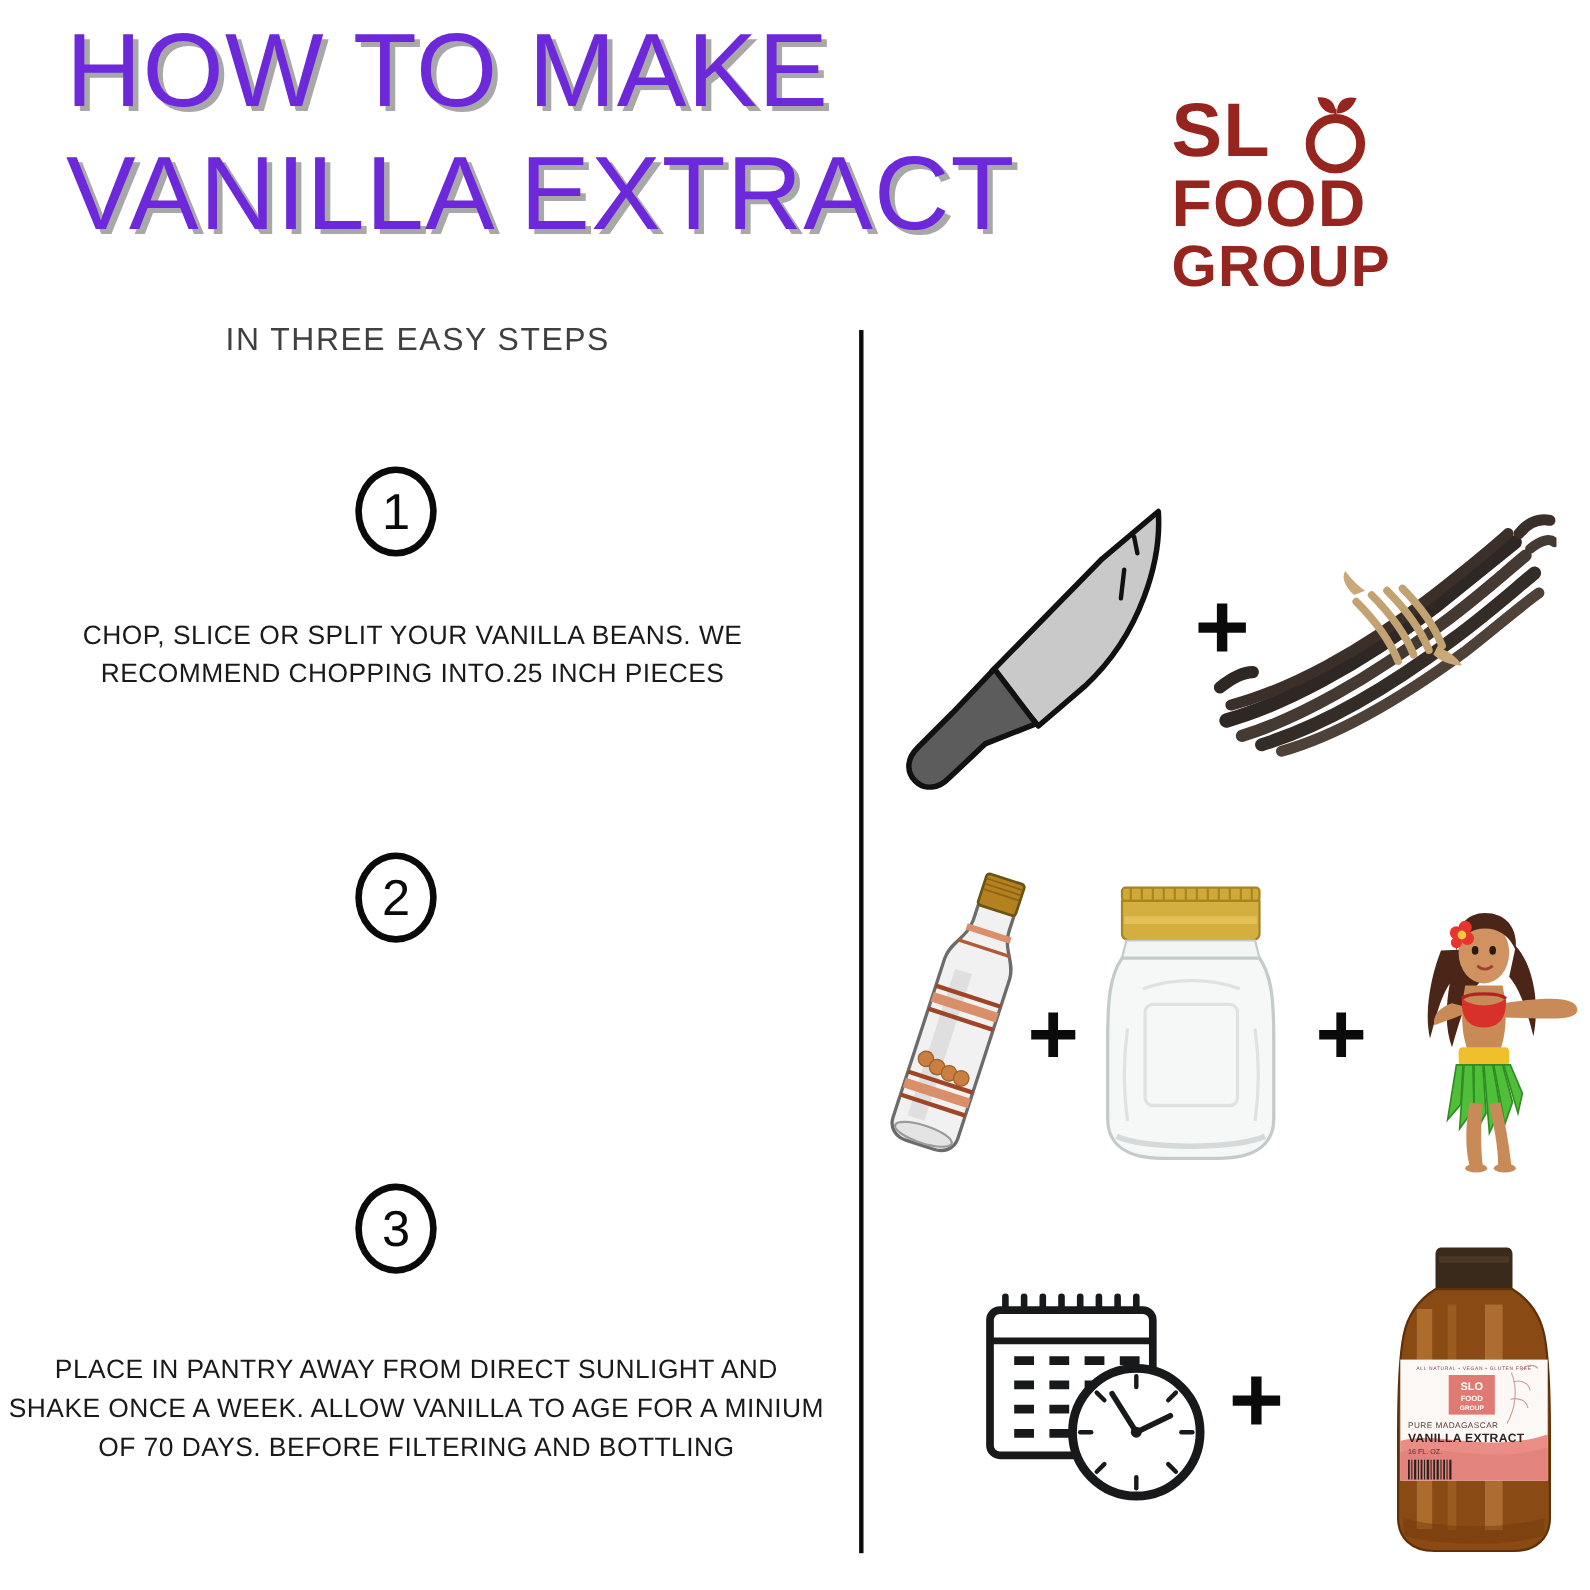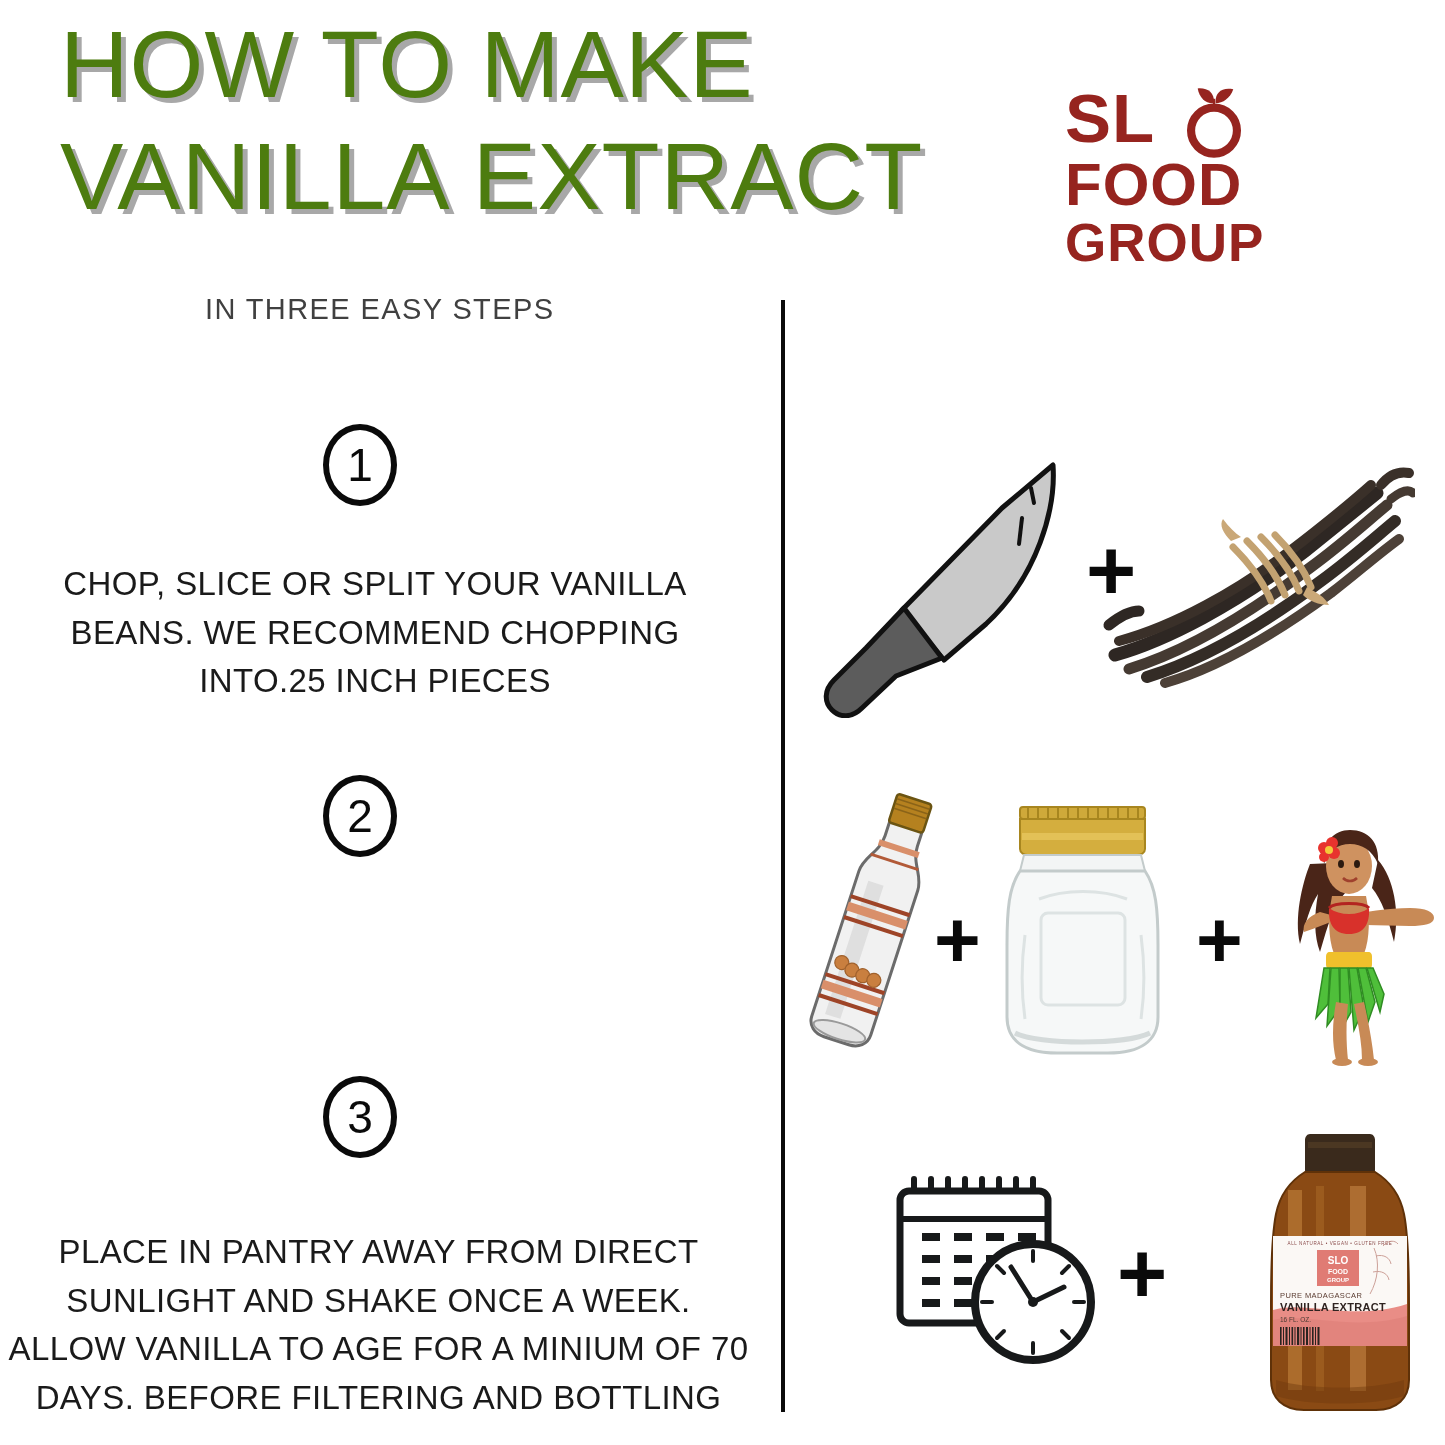--- a/index.html
+++ b/index.html
@@ -22,21 +22,21 @@
     left: 60px;
     top: 8px;
     width: 900px;
   }
   .title-line {
     font-family: "Liberation Sans", sans-serif;
     font-size: 95px;
     line-height: 1.18;
     font-weight: 400;
     letter-spacing: 1px;
-    color: #4d7c0f;
+    color: #6d28d9;
     text-shadow: 5px 5px 0px #a8a8a8;
     white-space: nowrap;
   }
   #subtitle {
     position: absolute;
     left: 205px;
     top: 293px;
     font-size: 29px;
     letter-spacing: 1.4px;
     color: #404040;
@@ -99,21 +99,21 @@
     background: #ffffff;
   }
   #circle-1 { left: 323px; top: 424px; }
   #circle-2 { left: 323px; top: 775px; }
   #circle-3 { left: 323px; top: 1076px; }
 
   
   .step-text {
     position: absolute;
     text-align: center;
-    font-size: 33px;
+    font-size: 24px;
     line-height: 1.47;
     letter-spacing: 0.4px;
     color: #1a1a1a;
     font-weight: 400;
   }
   #text-1 { left: 30px; top: 560px;  width: 690px; }
   #text-2 { left: 6px;  top: 895px;  width: 720px; }
   #text-3 { left: 6px;  top: 1228px; width: 745px; }
 
   

